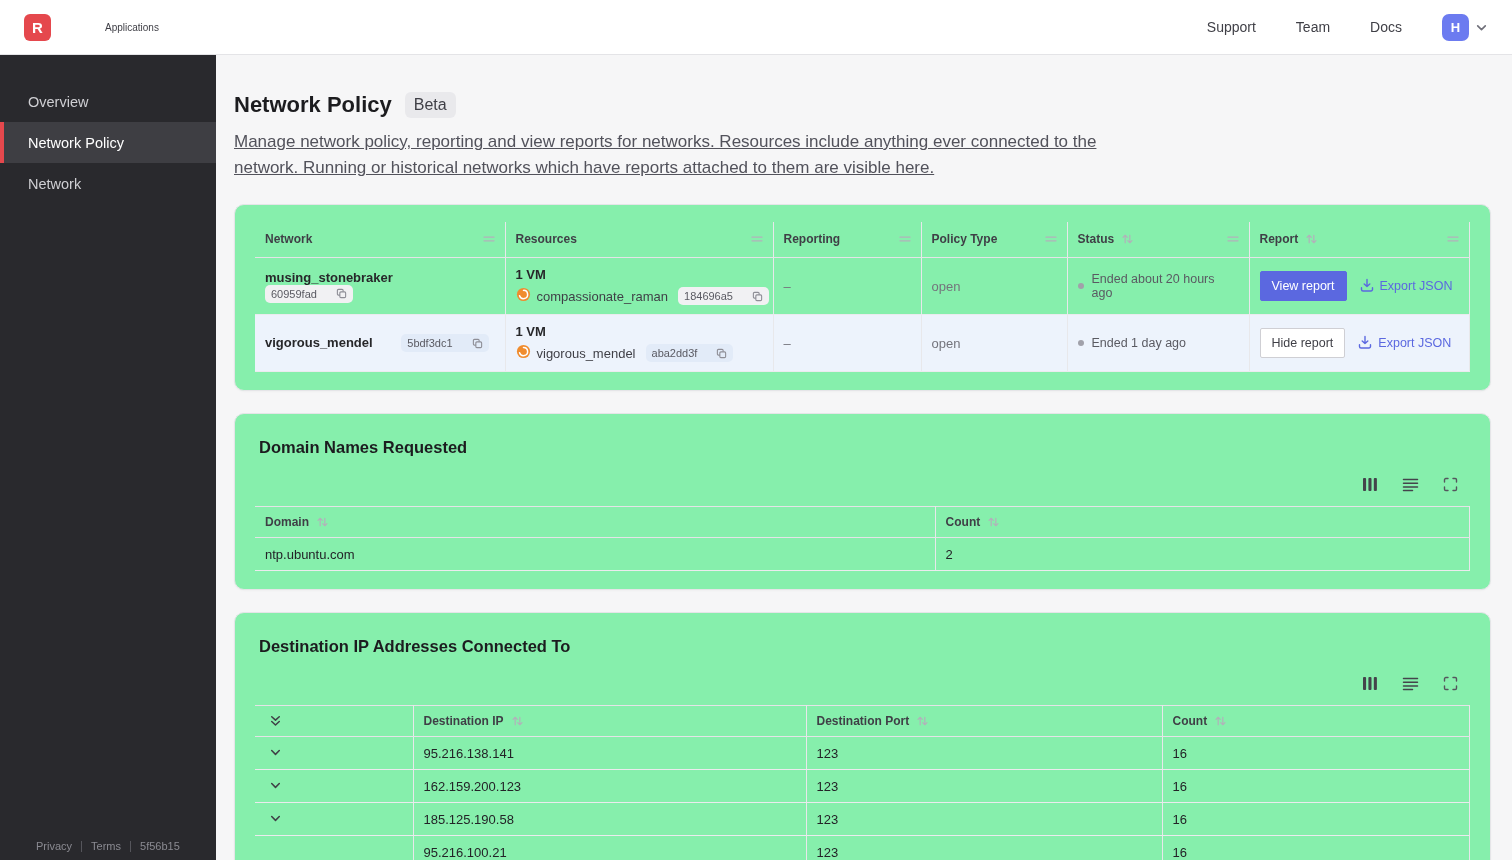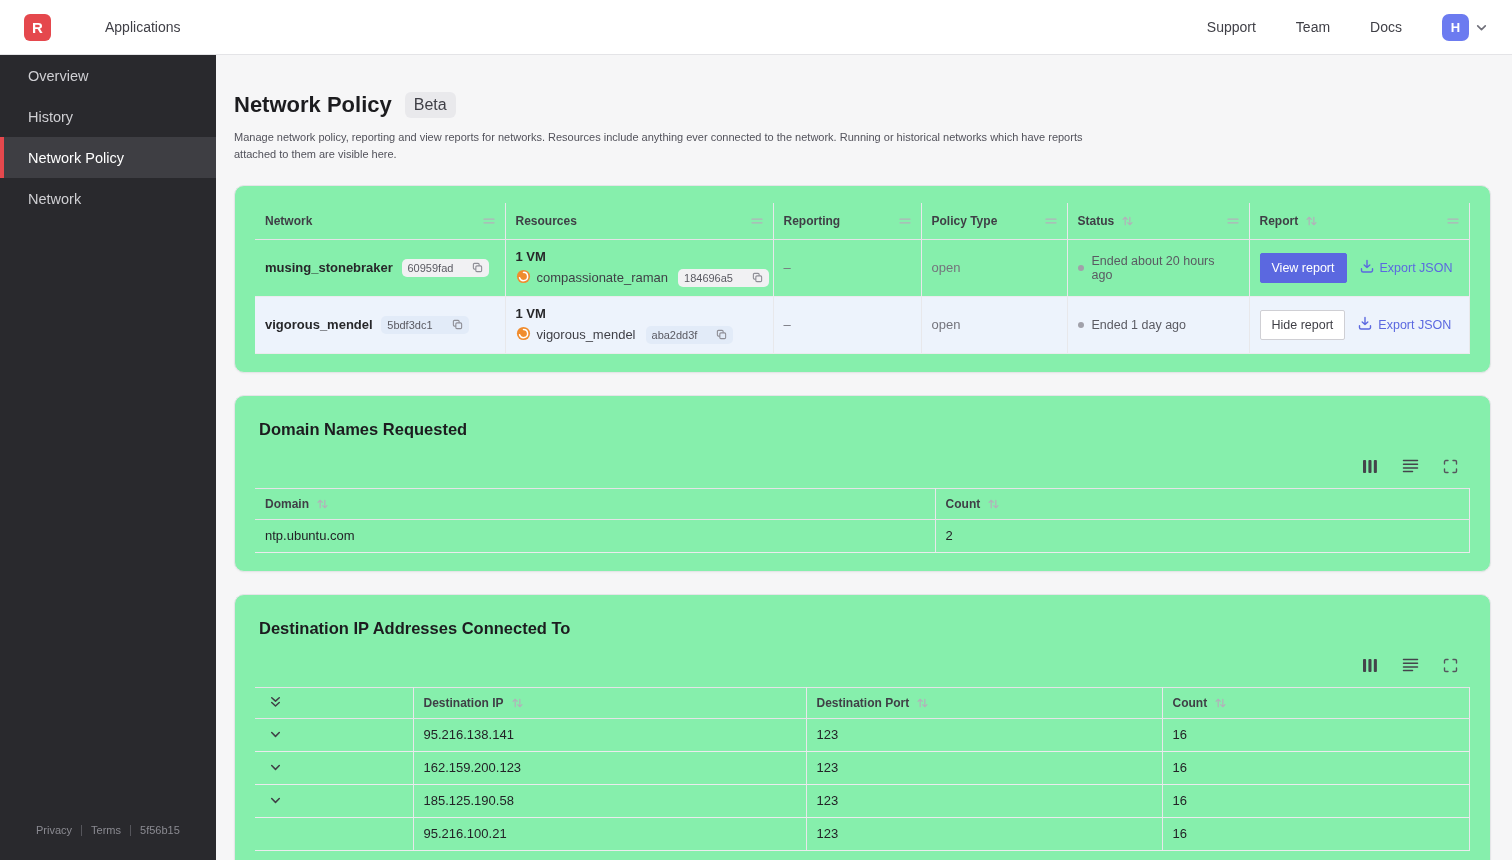--- a/index.html
+++ b/index.html
@@ -6,65 +6,65 @@
   html,body { width:1512px; height:860px; overflow:hidden; background:#f6f6f7;
     font-family:"Liberation Sans","DejaVu Sans",sans-serif; color:#1c1c1f; }
 
   
   .topbar { height:55px; background:#fff; border-bottom:1px solid #e4e4e7;
     display:flex; align-items:stretch; padding:0 24px; }
   .logo { width:27px; height:27px; border-radius:6px; background:#e5484d; color:#fff;
     font-weight:700; font-size:15px; display:flex; align-items:center; justify-content:center;
     align-self:center; }
   .topnav { display:flex; margin-left:38px; gap:8px; }
-  .topnav-item { display:flex; align-items:center; padding:0 16px; font-size:14px;
+  .topnav-item { display:flex; align-items:center; padding:0 16px; font-size:10px;
     color:#3f3f46; cursor:pointer; border-bottom:3px solid transparent; padding-top:3px; }
   .topnav-item.active { color:#18181b; font-weight:700; border-bottom-color:#5b68e0; }
   .topnav-right { margin-left:auto; display:flex; align-items:center; gap:40px; }
   .topnav-link { font-size:14px; color:#3f3f46; cursor:pointer; }
   .user-group { display:flex; align-items:center; gap:6px; }
   .avatar { width:27px; height:27px; border-radius:7px; background:#6c7bf0; color:#fff;
     font-size:13px; font-weight:600; display:flex; align-items:center; justify-content:center; }
 
   
   .layout { display:flex; height:805px; }
 
   
-  .sidebar { width:216px; flex-shrink:0; background:#29292d; position:relative; }
+  .sidebar { width:216px; flex-shrink:0; background:#29292d; padding-top:26px; position:relative; }
   .side-item { height:41px; display:flex; align-items:center; padding:0 24px;
     border-left:4px solid transparent; font-size:14.5px; color:#cfcfd3; cursor:pointer; }
   .side-item.active { background:#3e3e43; color:#fff; border-left-color:#e5484d; font-weight:500; }
-  .side-footer { position:absolute; bottom:24px; left:36px; display:flex; align-items:center;
+  .side-footer { position:absolute; bottom:8px; left:36px; display:flex; align-items:center;
     gap:9px; font-size:11px; color:#8a8a91; }
   .side-footer .sep { width:1px; height:11px; background:#55555b; }
 
   
   .main { flex:1; padding:37px 21px 0 18px; overflow:hidden; }
   .page-title-row { display:flex; align-items:center; gap:13px; }
   .page-title { font-size:22px; font-weight:700; color:#1c1c1f; }
   .beta-badge { background:#e9e9ec; border-radius:6px; padding:4px 9px; font-size:16px;
     color:#3f3f46; font-weight:500; }
-  .page-desc { margin-top:11px; font-size:11px; line-height:1.55; color:#52525b; max-width:885px; }
+  .page-desc { margin-top:11px; font-size:17px; line-height:1.55; color:#52525b; max-width:885px;text-decoration:underline; }
 
   .card { background:#86efac; border:1px solid #e5e5e8; border-radius:10px; margin-top:22px;
     padding:17px 20px 18px; box-shadow:0 1px 2px rgba(0,0,0,.03); }
 
   table { width:100%; border-collapse:collapse; table-layout:fixed; }
   th { text-align:left; font-size:12px; font-weight:700; color:#3f3f46; height:36px;
     padding:0 10px; border-bottom:1px solid #e4e4e7; border-right:1px solid #e8e8eb; }
   .th-inner { display:flex; align-items:center; }
   .th-inner .menu-icon { margin-left:auto; display:flex; cursor:pointer; }
   .th-inner .sort-icon { margin-left:7px; display:flex; cursor:pointer; }
   td { font-size:13px; color:#3f3f46; padding:9px 10px;
     border-bottom:1px solid #ebebee; border-right:1px solid #e8e8eb; vertical-align:middle; }
 
   
   .net-table td { height:55px; }
   .net-row.selected td { background:#edf3fc; }
-  .net-name { font-weight:700; font-size:13px; color:#27272a; margin-right:5px; }
+  .net-name { font-weight:700; font-size:13px; color:#27272a; margin-right:25px; }
   .pill { display:inline-flex; align-items:center; gap:19px; background:#f1f1f3;
     border-radius:5px; padding:3px 6px; font-size:11px; color:#5a5a62; }
   .net-row.selected .pill { background:#e2ebf8; }
   .copy-btn { display:inline-flex; cursor:pointer; }
   .res-count { font-weight:700; font-size:13px; color:#27272a; margin-bottom:5px; }
   .res-line { display:flex; align-items:center; gap:6px; }
   .res-name { font-size:13px; color:#3f3f46; margin-right:4px; }
   .cell-dim { color:#74747c; }
   .status-cell { display:flex; align-items:center; gap:8px; font-size:12.5px; color:#5a5a62; }
   .status-dot { width:6px; height:6px; border-radius:50%; background:#a1a1aa; flex-shrink:0; }
@@ -119,23 +119,20 @@
 </header>
 
 <div class="layout">
 
   <aside class="sidebar">
 
       <div class="side-item">
         <span>Overview</span>
       </div>
 
-      <div class="side-item">
-        <span>History</span>
-      </div>
 
       <div class="side-item active">
         <span>Network Policy</span>
       </div>
 
       <div class="side-item">
         <span>Network</span>
       </div>
 
     <div class="side-footer">

